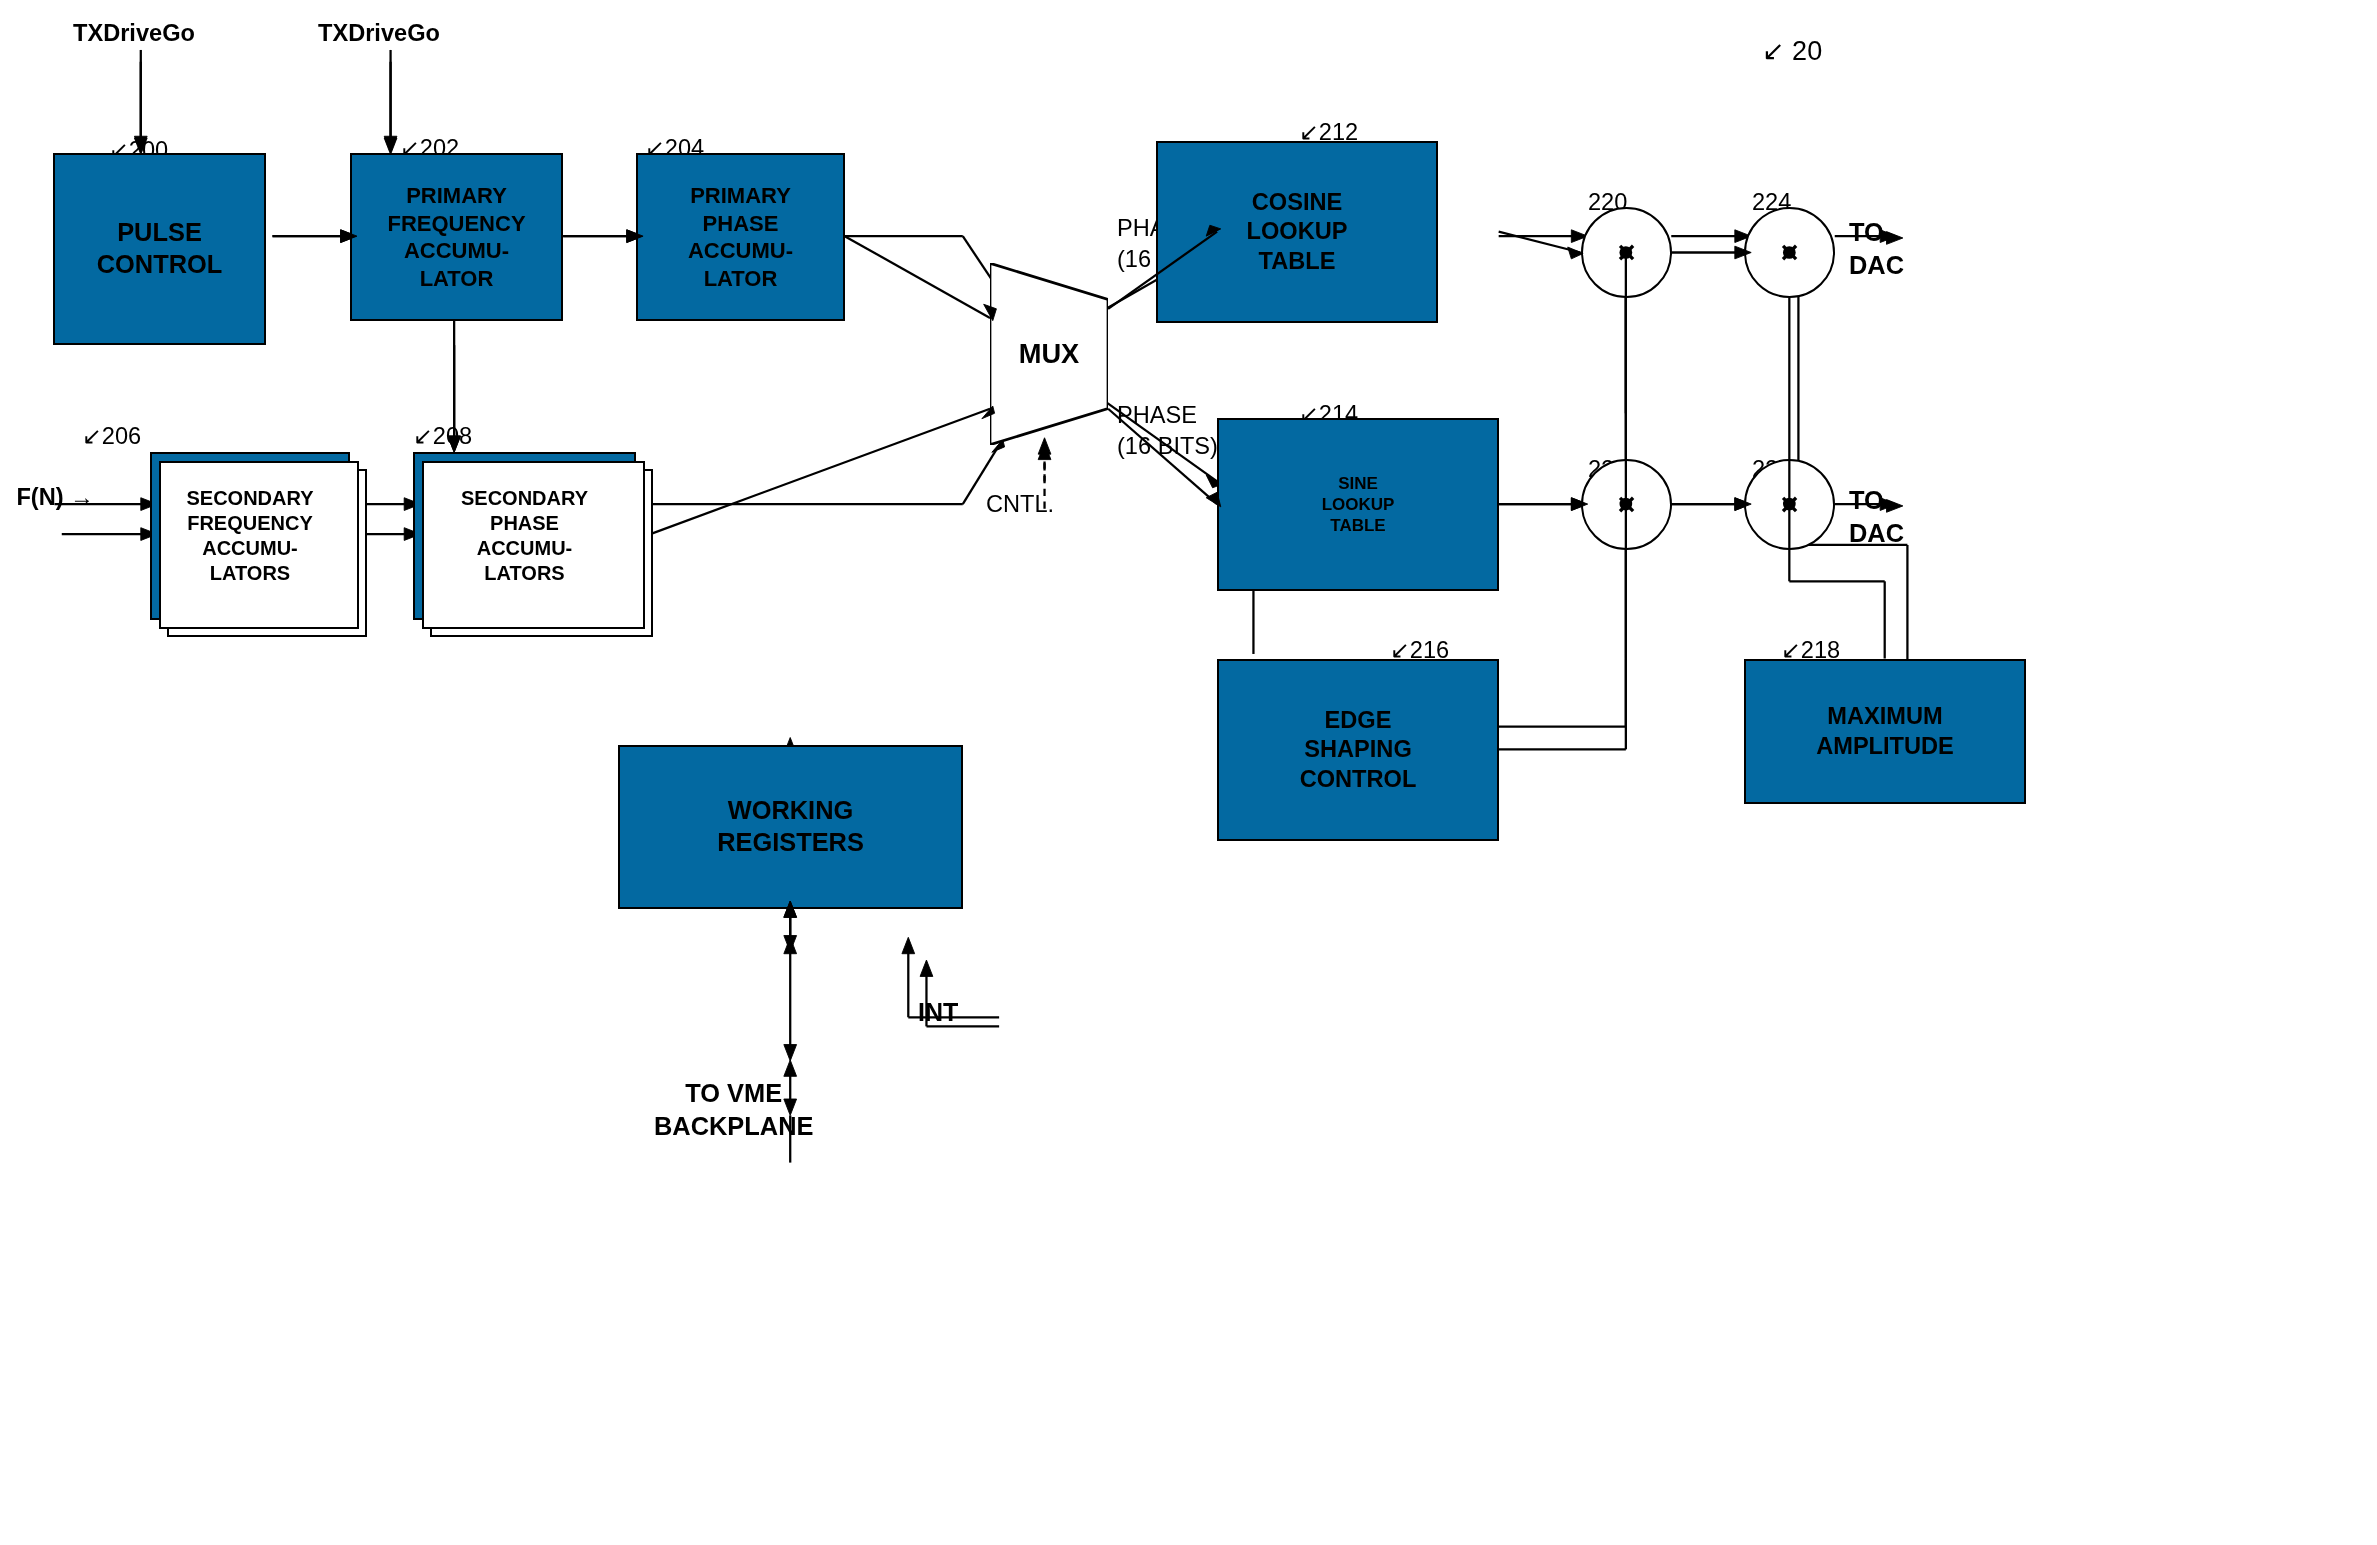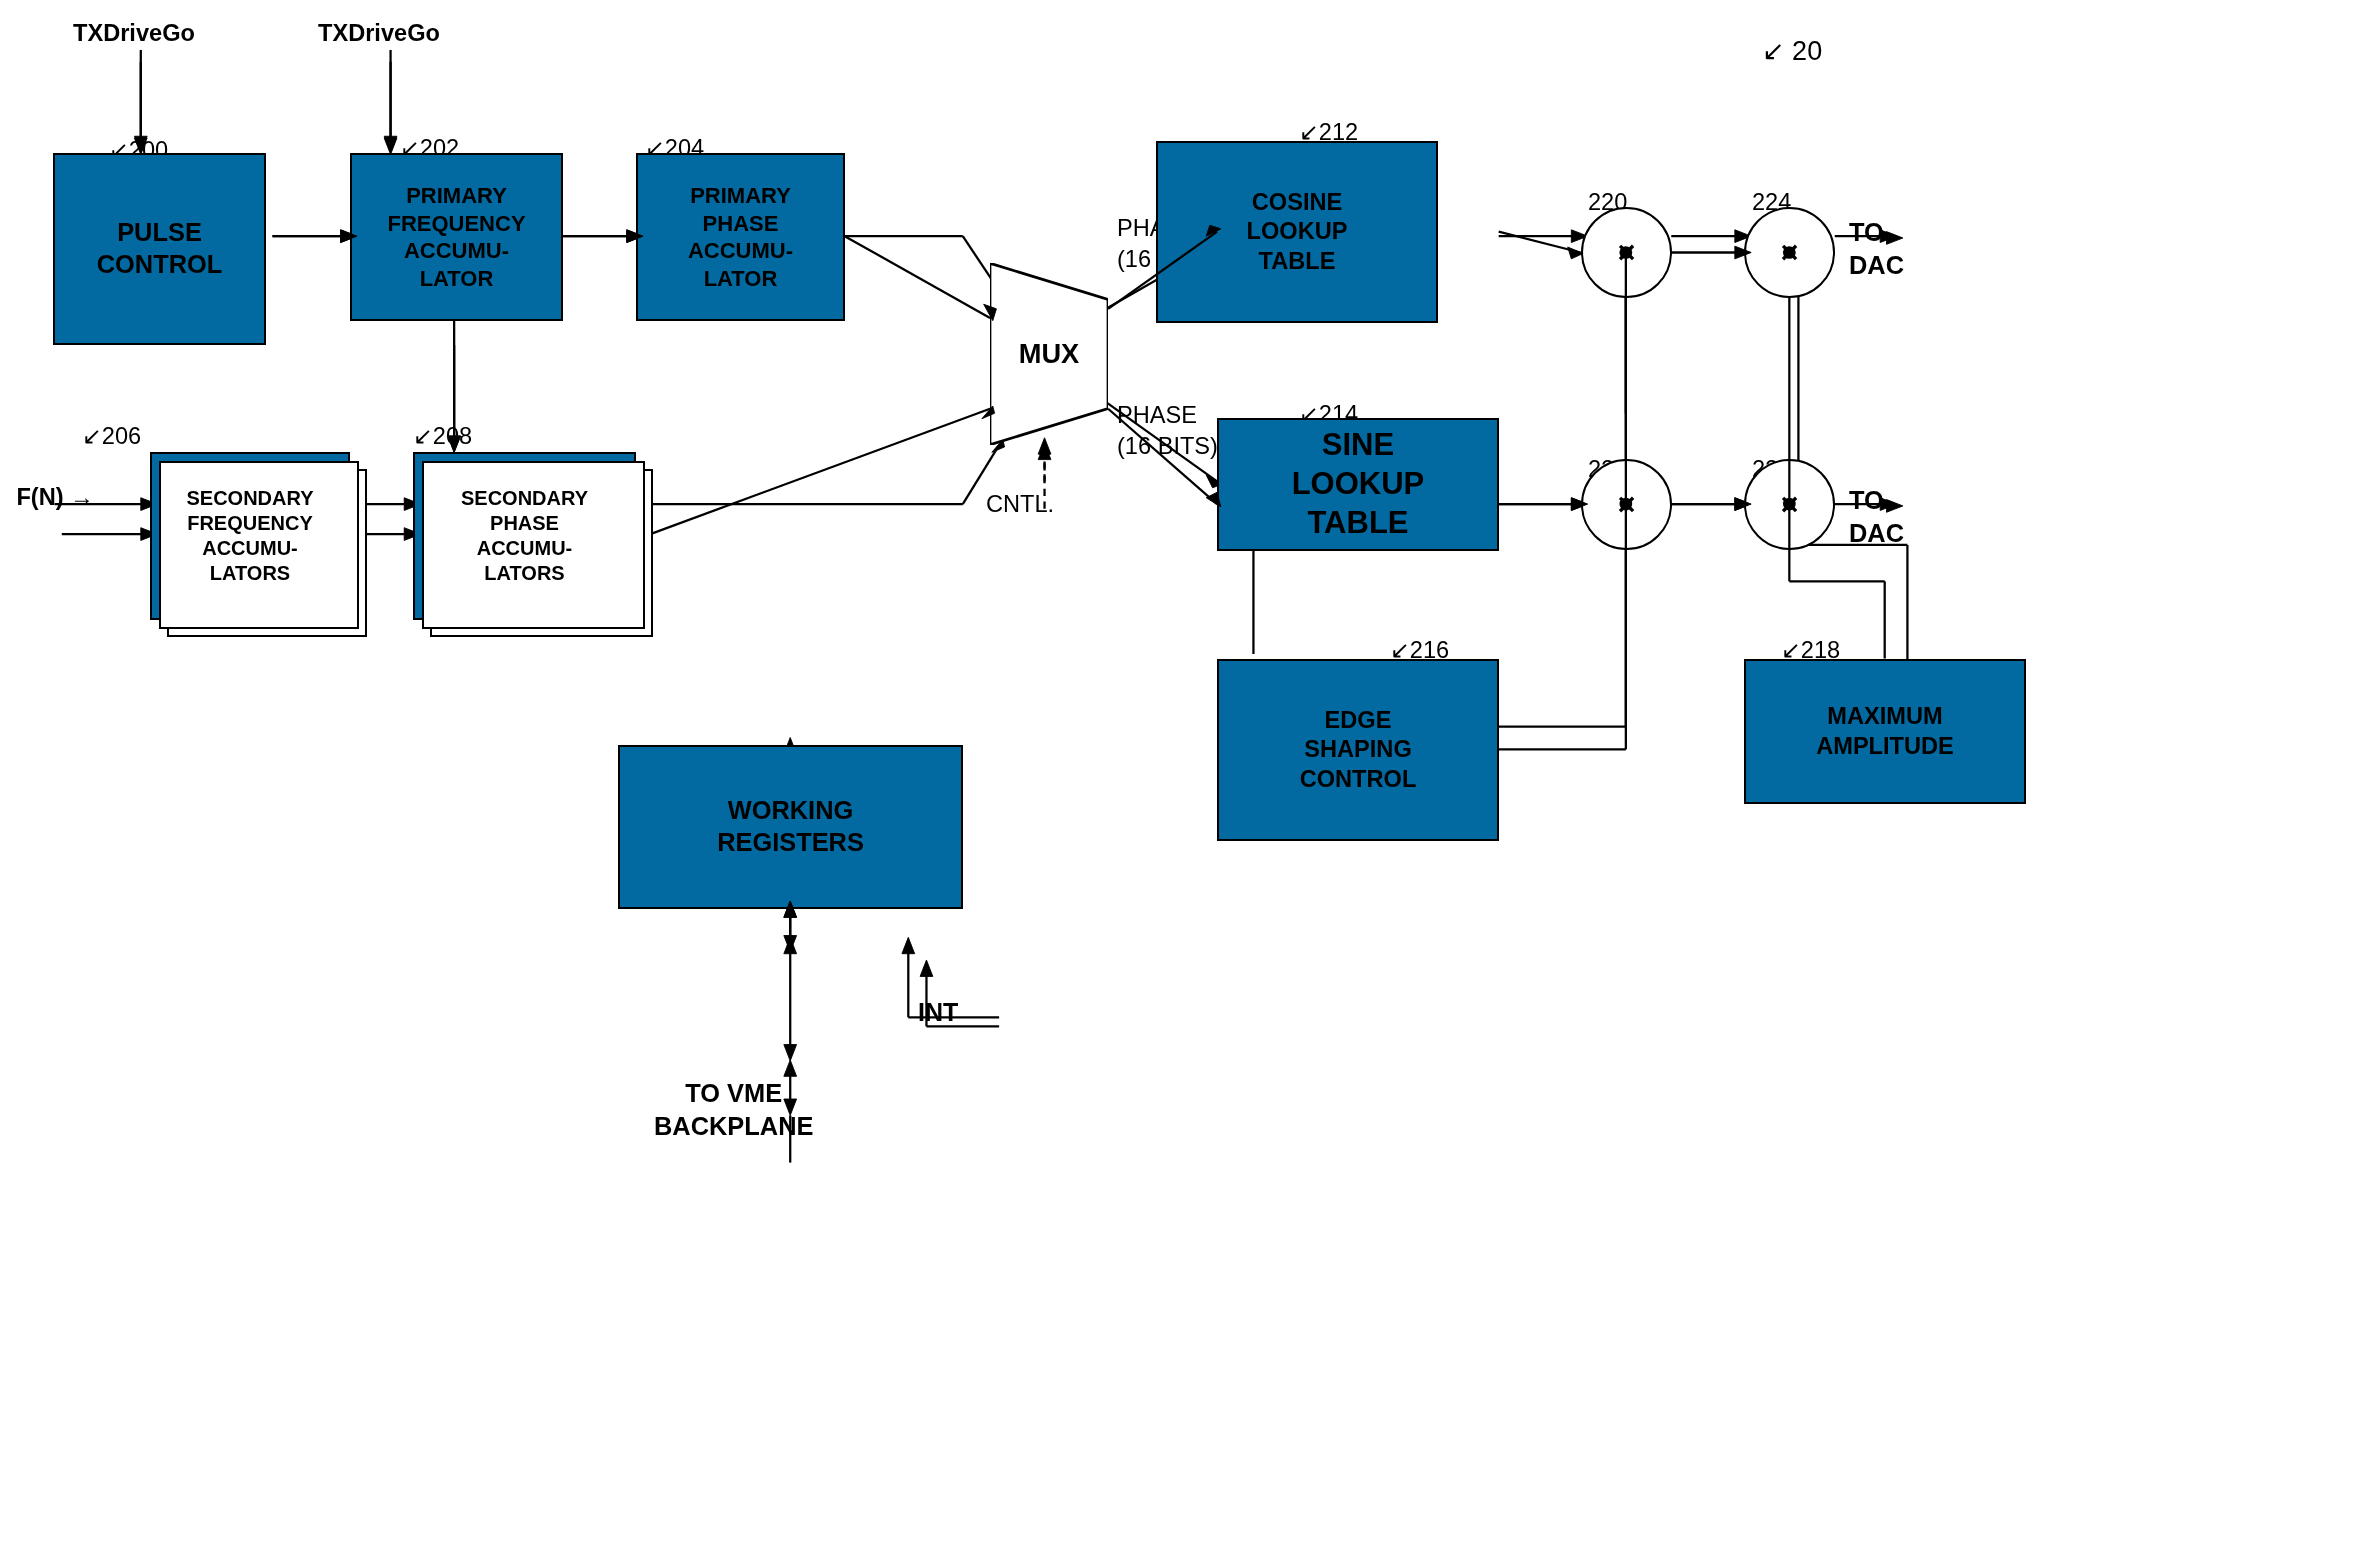--- a/index.html
+++ b/index.html
@@ -240,21 +240,21 @@
   <span class="label" style="top:491px; left:986px; font-size:23.6px;">CNTL.</span>
 
   <span class="label" style="top:118px; left:1299px; font-size:23.6px;">↙212</span>
 
   <div class="block" style="left:1156px; top:141px; width:282px; height:182px; font-size:23.6px;">
     COSINE<br>LOOKUP<br>TABLE
   </div>
 
   <span class="label" style="top:400px; left:1299px; font-size:23.6px;">↙214</span>
 
-  <div class="block" style="left:1217px; top:418px; width:282px; height:133px; font-size:31px;">
+  <div class="block" style="left:1217px; top:418px; width:282px; height:173px; font-size:17px;">
     SINE<br>LOOKUP<br>TABLE
   </div>
 
   <span class="label" style="top:189px; left:1588px; font-size:23.6px;">220</span>
 
   <div class="mult-circle" style="left:1581px; top:207px; width:91px; height:91px;">×</div>
 
   <span class="label" style="top:456px; left:1588px; font-size:23.6px;">222</span>
 
   <div class="mult-circle" style="left:1581px; top:459px; width:91px; height:91px;">×</div>

